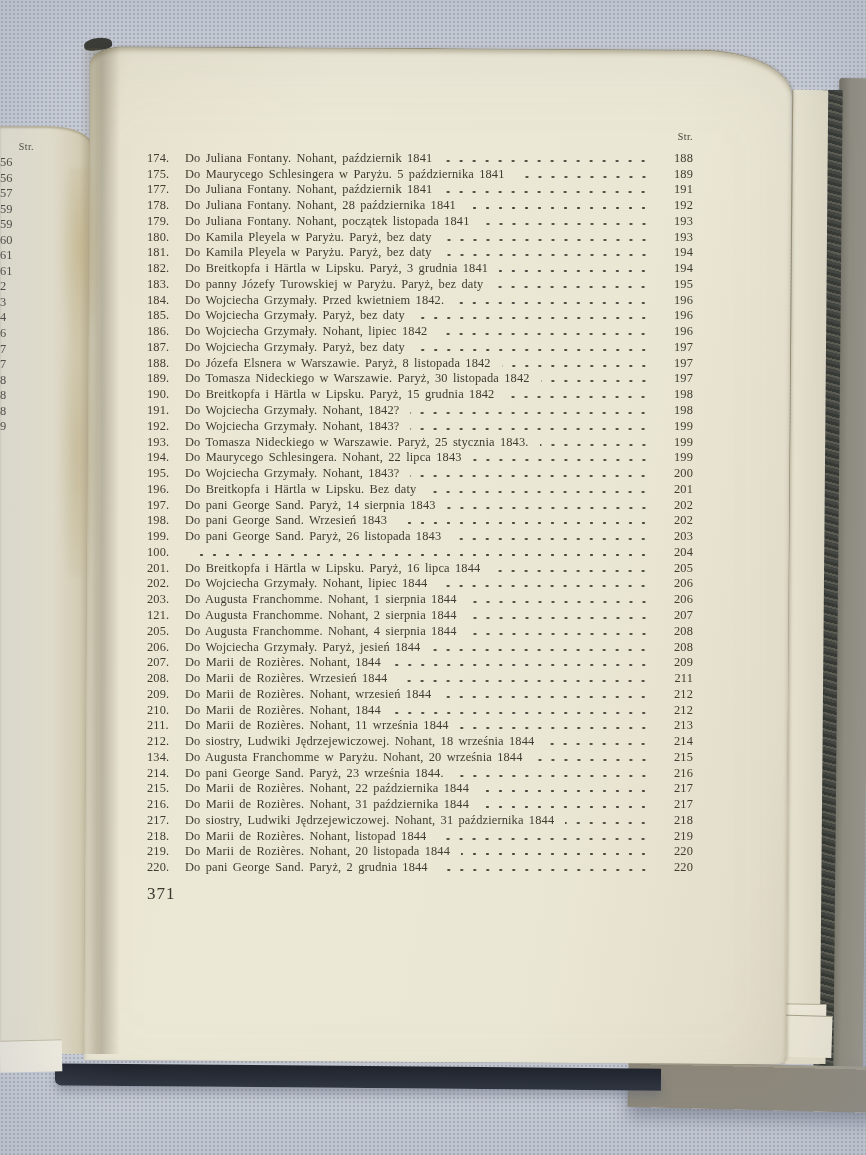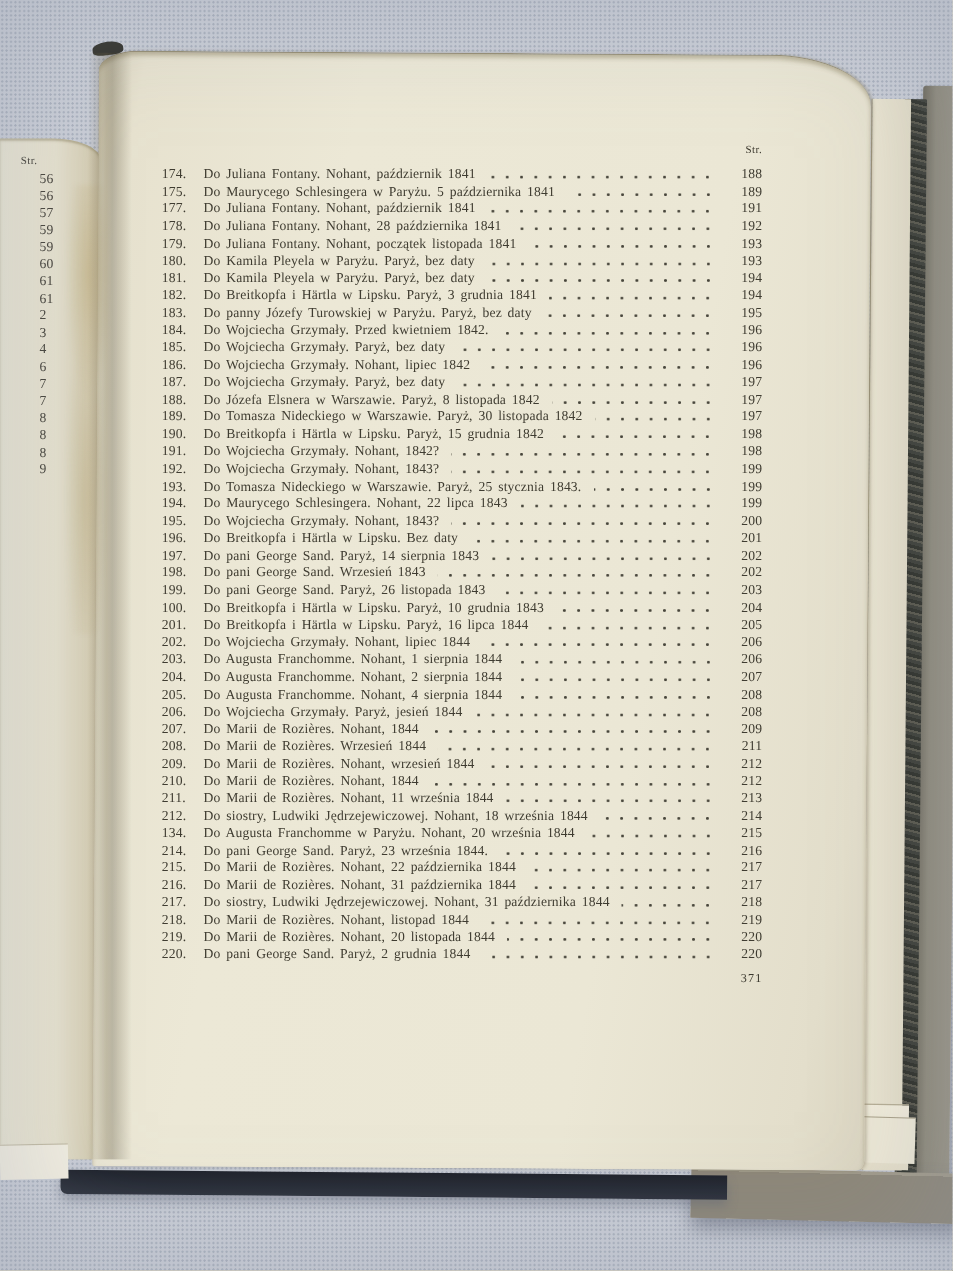--- a/index.html
+++ b/index.html
@@ -93,41 +93,41 @@
     border-top:1px solid #968e73;
     transform:rotate(0.35deg); transform-origin:top left;
     box-shadow:inset 0 3px 4px rgba(130,120,85,.45), 2px 0 3px rgba(120,110,80,.35);
   }
 
   
   .left-numbers {
     left:0; top:141px; width:34px; color:#45423a;
   }
   .left-numbers .hdr { font-size:10px; text-align:right; letter-spacing:.4px; margin-bottom:3px; }
-  .left-numbers .num { font-size:12.4px; height:15.55px; line-height:15.55px; text-align:left;padding-left:36px; }
+  .left-numbers .num { font-size:12.4px; height:15.55px; line-height:15.55px; text-align:left; }
 
   .toc {
     left:147px; top:131px; width:546px; color:#3f3c31;
   }
   .toc .hdr { font-size:10px; text-align:right; letter-spacing:.4px; }
   .toc .rows { margin-top:8px; }
   .row {
     display:flex; align-items:flex-end; height:15.78px;
     font-size:12.4px; white-space:nowrap; word-spacing:2px; letter-spacing:.15px;
   }
   .row .no { width:38px; flex:none; }
   .row .txt { flex:none; }
   .row .leader {
     flex:1 1 0; min-width:0; height:4px; align-self:flex-end;
     margin:0 9px 3px 11px;
     background-image:radial-gradient(circle, rgba(63,61,51,.95) 1.05px, rgba(0,0,0,0) 1.45px);
     background-size:13px 4px; background-repeat:repeat-x; background-position:right center;
   }
   .row .pg { width:34px; flex:none; text-align:right; }
-  .folio { margin-top:9px; text-align:right; font-size:11px; letter-spacing:1px; color:#3b382e; }
+  .folio { margin-top:9px; font-size:17px; letter-spacing:1px; color:#3b382e; }
 </style>
 </head>
 <body>
 
 <div class="stage">
 
   <div class="abs board-right"></div>
   <div class="abs marble-strip"></div>
   <div class="abs underpage-right"></div>
   <div class="abs board-bottom"></div>
@@ -360,21 +360,20 @@
 
         <div class="row">
           <span class="no">199.</span>
           <span class="txt">Do pani George Sand. Paryż, 26 listopada 1843</span>
           <span class="leader"></span>
           <span class="pg">203</span>
         </div>
 
         <div class="row">
           <span class="no">100.</span>
-          <span class="txt">Do Breitkopfa i Härtla w Lipsku. Paryż, 10 grudnia 1843</span>
           <span class="leader"></span>
           <span class="pg">204</span>
         </div>
 
         <div class="row">
           <span class="no">201.</span>
           <span class="txt">Do Breitkopfa i Härtla w Lipsku. Paryż, 16 lipca 1844</span>
           <span class="leader"></span>
           <span class="pg">205</span>
         </div>
@@ -387,21 +386,21 @@
         </div>
 
         <div class="row">
           <span class="no">203.</span>
           <span class="txt">Do Augusta Franchomme. Nohant, 1 sierpnia 1844</span>
           <span class="leader"></span>
           <span class="pg">206</span>
         </div>
 
         <div class="row">
-          <span class="no">204.</span>
+          <span class="no">121.</span>
           <span class="txt">Do Augusta Franchomme. Nohant, 2 sierpnia 1844</span>
           <span class="leader"></span>
           <span class="pg">207</span>
         </div>
 
         <div class="row">
           <span class="no">205.</span>
           <span class="txt">Do Augusta Franchomme. Nohant, 4 sierpnia 1844</span>
           <span class="leader"></span>
           <span class="pg">208</span>

